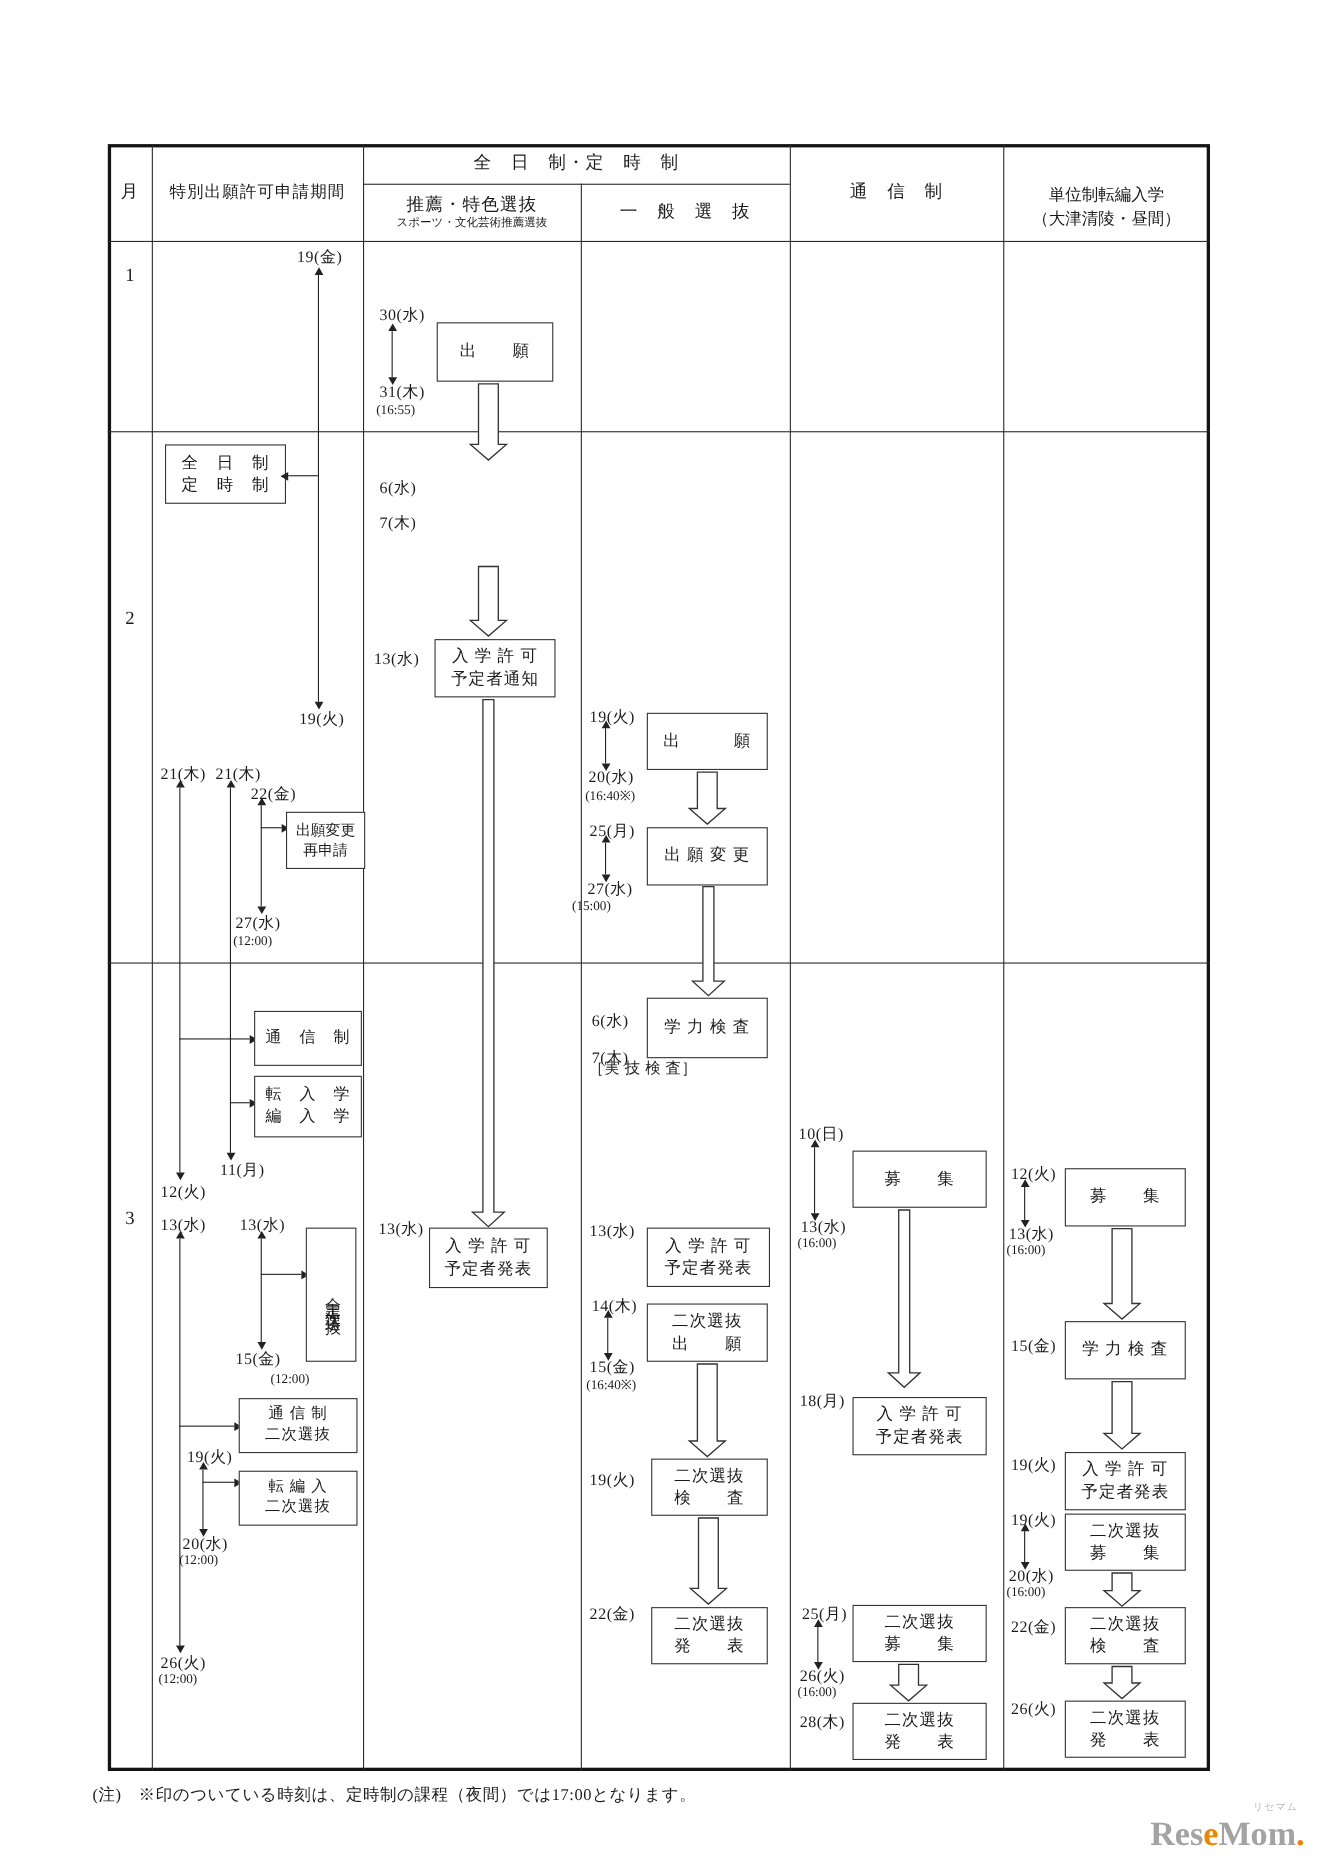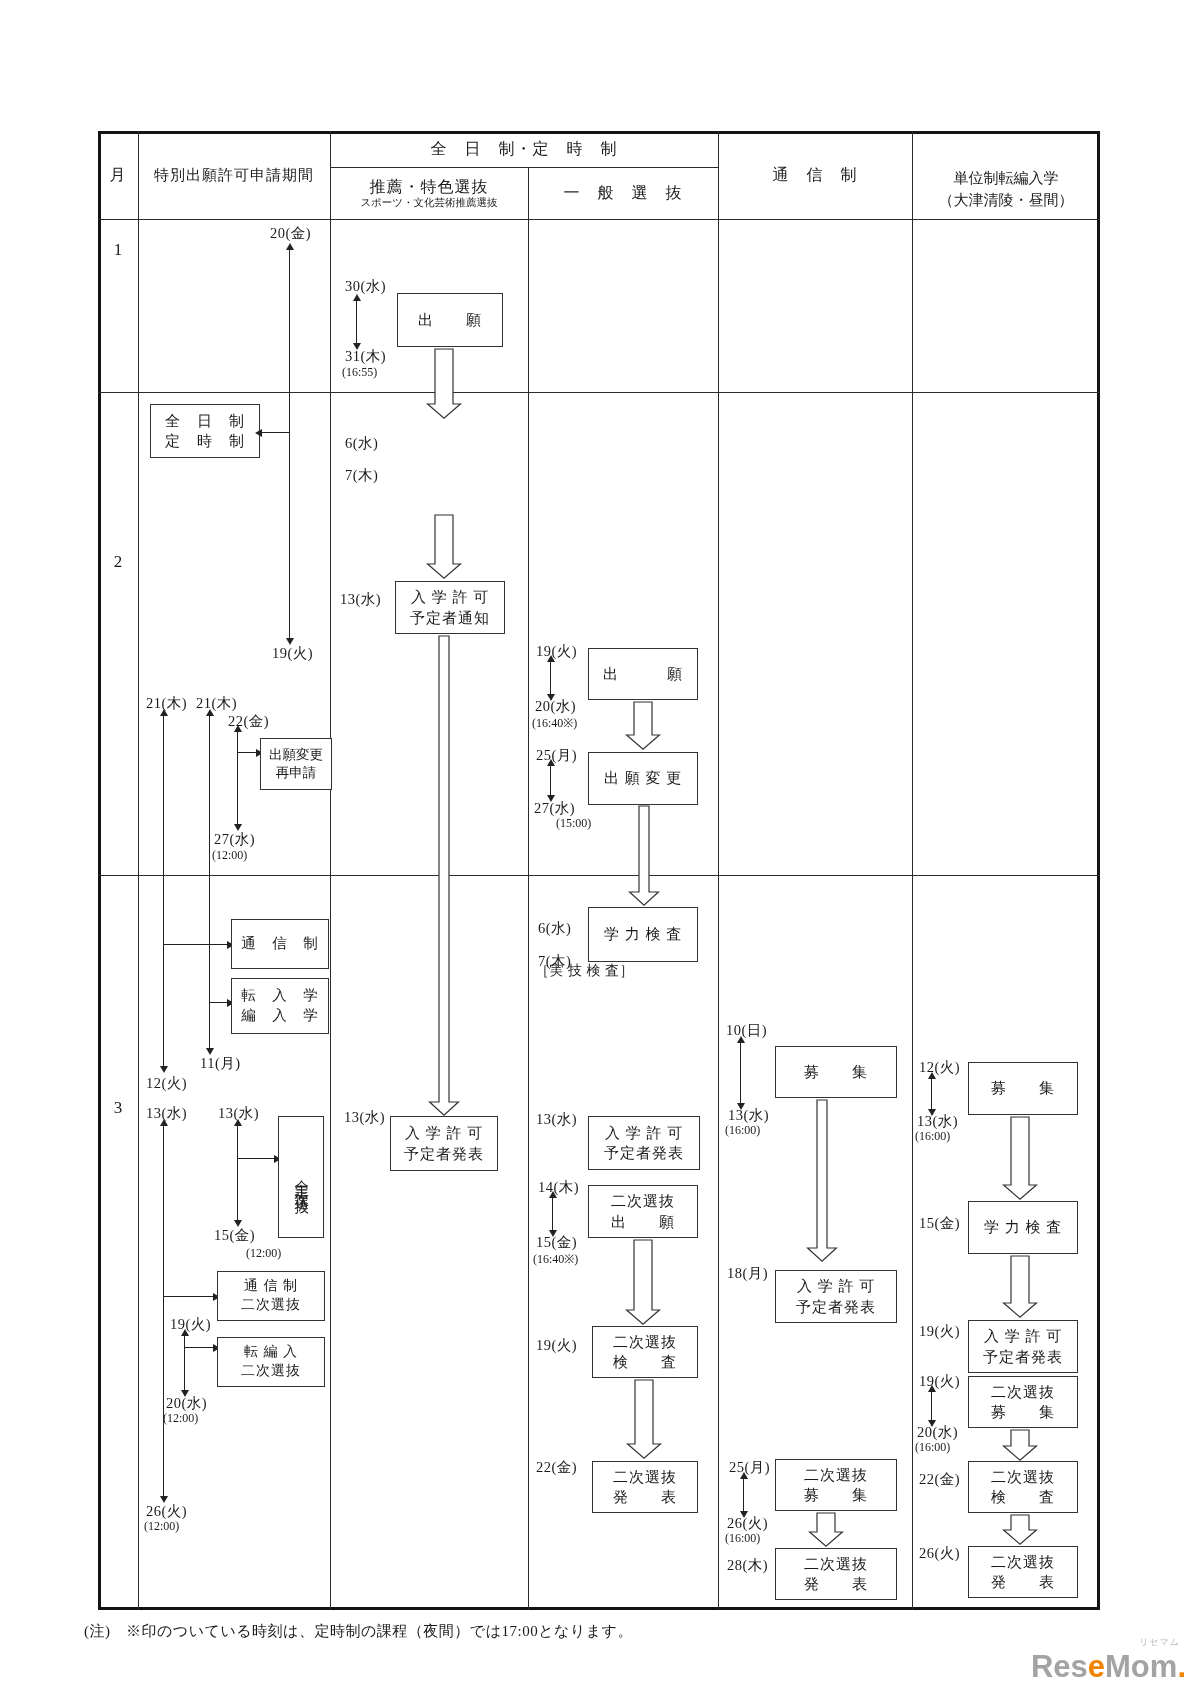--- a/index.html
+++ b/index.html
@@ -44,21 +44,21 @@
   .hbr{ position:absolute; height:0; border-top:1px solid #222; }
   .hbr.right::after{ content:""; position:absolute; right:-7px; top:-4.5px;
     border-top:4px solid transparent; border-bottom:4px solid transparent;
     border-left:7px solid #222; }
   .hbr.left::before{ content:""; position:absolute; left:-7px; top:-4.5px;
     border-top:4px solid transparent; border-bottom:4px solid transparent;
     border-right:7px solid #222; }
   svg.ba{ position:absolute; overflow:visible; }
   .footnote{ position:absolute; left:84px; top:1622px; font-size:15px; letter-spacing:0.5px; }
   .wm{ position:absolute; right:14px; top:1636px; text-align:right;
-       font-family:Liberation Sans, sans-serif; }
+       font-family:Liberation Serif, serif; }
   .wm .ruby{ display:block; font-size:9px; color:#b9b9b9; letter-spacing:1px; margin-right:6px; }
   .wm .big{ font-size:31px; font-weight:bold; color:#a3a3a3; letter-spacing:0; }
   .wm .accent{ color:#f08300; }
 </style>
 </head>
 <body>
 
 <div class="canvas">
 
 
@@ -84,21 +84,21 @@
   <div class="hd" style="left:718px;top:131px;width:194px;height:88px">通　信　制</div>
   <div class="hd" style="left:912px;top:145px;width:188px;height:88px;font-size:15px;letter-spacing:0">
     <span>単位制転編入学</span>
     <span>（大津清陵・昼間）</span>
   </div>
 
   <div class="mn" style="left:98px;top:240px">1</div>
   <div class="mn" style="left:98px;top:552px">2</div>
   <div class="mn" style="left:98px;top:1098px">3</div>
 
-  <div class="dl" style="left:270px;top:224px">20(金)</div>
+  <div class="dl" style="left:270px;top:224px">19(金)</div>
   <div class="rng" style="left:289px;top:250px;height:388px"></div>
   <div class="dl" style="left:272px;top:644px">19(火)</div>
   <div class="bx" style="left:150px;top:404px;width:110px;height:54px">全　日　制
 定　時　制</div>
   <div class="hbr left" style="left:262px;top:432px;width:27px"></div>
 
   <div class="dl" style="left:146px;top:694px">21(木)</div>
   <div class="dl" style="left:196px;top:694px">21(木)</div>
   <div class="dl" style="left:228px;top:712px">22(金)</div>
   <div class="rng" style="left:163px;top:716px;height:350px"></div>
@@ -167,21 +167,21 @@
   <div class="rng" style="left:550px;top:662px;height:32px"></div>
   <div class="dl" style="left:535px;top:697px">20(水)</div>
   <div class="tl" style="left:532px;top:714px">(16:40※)</div>
   <div class="bx" style="left:588px;top:648px;width:110px;height:52px">出　　　願</div>
   <svg class="ba" style="left:626px;top:702px" width="34" height="48">
       <polygon points="8,0 8,33 0.6,33 17,47.2 33.4,33 26,33 26,0" fill="#ffffff" stroke="#333333" stroke-width="1.2"></polygon>
     </svg>
   <div class="dl" style="left:536px;top:746px">25(月)</div>
   <div class="rng" style="left:550px;top:766px;height:29px"></div>
   <div class="dl" style="left:534px;top:799px">27(水)</div>
-  <div class="tl" style="left:556px;top:816px">(15:00)</div>
+  <div class="tl" style="left:520px;top:816px">(15:00)</div>
   <div class="bx" style="left:588px;top:752px;width:110px;height:53px">出 願 変 更</div>
   <svg class="ba thin" style="left:629px;top:806px" width="30" height="100">
       <polygon points="10,0 10,86 0.6,86 15,99.2 29.4,86 20,86 20,0" fill="#ffffff" stroke="#333333" stroke-width="1.2"></polygon>
     </svg>
   <div class="bx" style="left:588px;top:907px;width:110px;height:55px">学 力 検 査</div>
   <div class="dl" style="left:538px;top:919px">6(水)</div>
   <div class="dl" style="left:538px;top:952px">7(木)</div>
   <div class="dl" style="left:535px;top:962px;font-size:14px">［実 技 検 査］</div>
   <div class="dl" style="left:536px;top:1110px">13(水)</div>
   <div class="bx" style="left:588px;top:1116px;width:112px;height:54px">入 学 許 可

